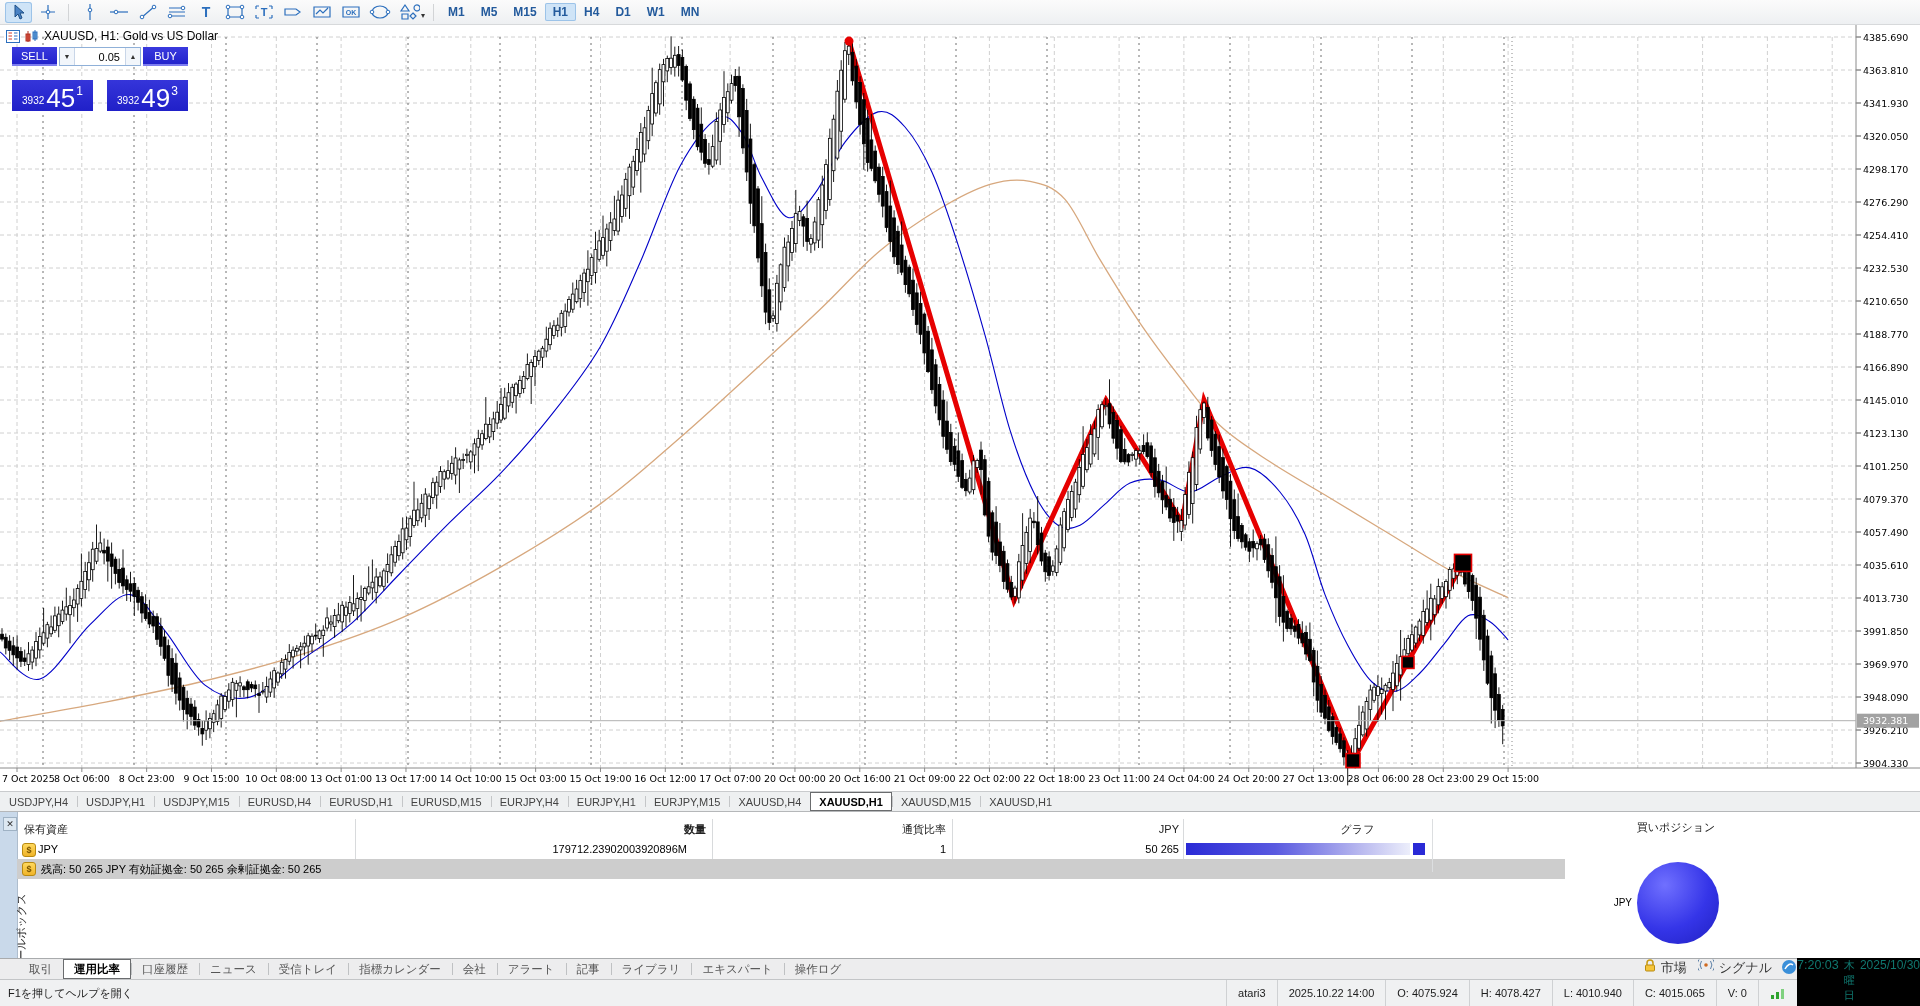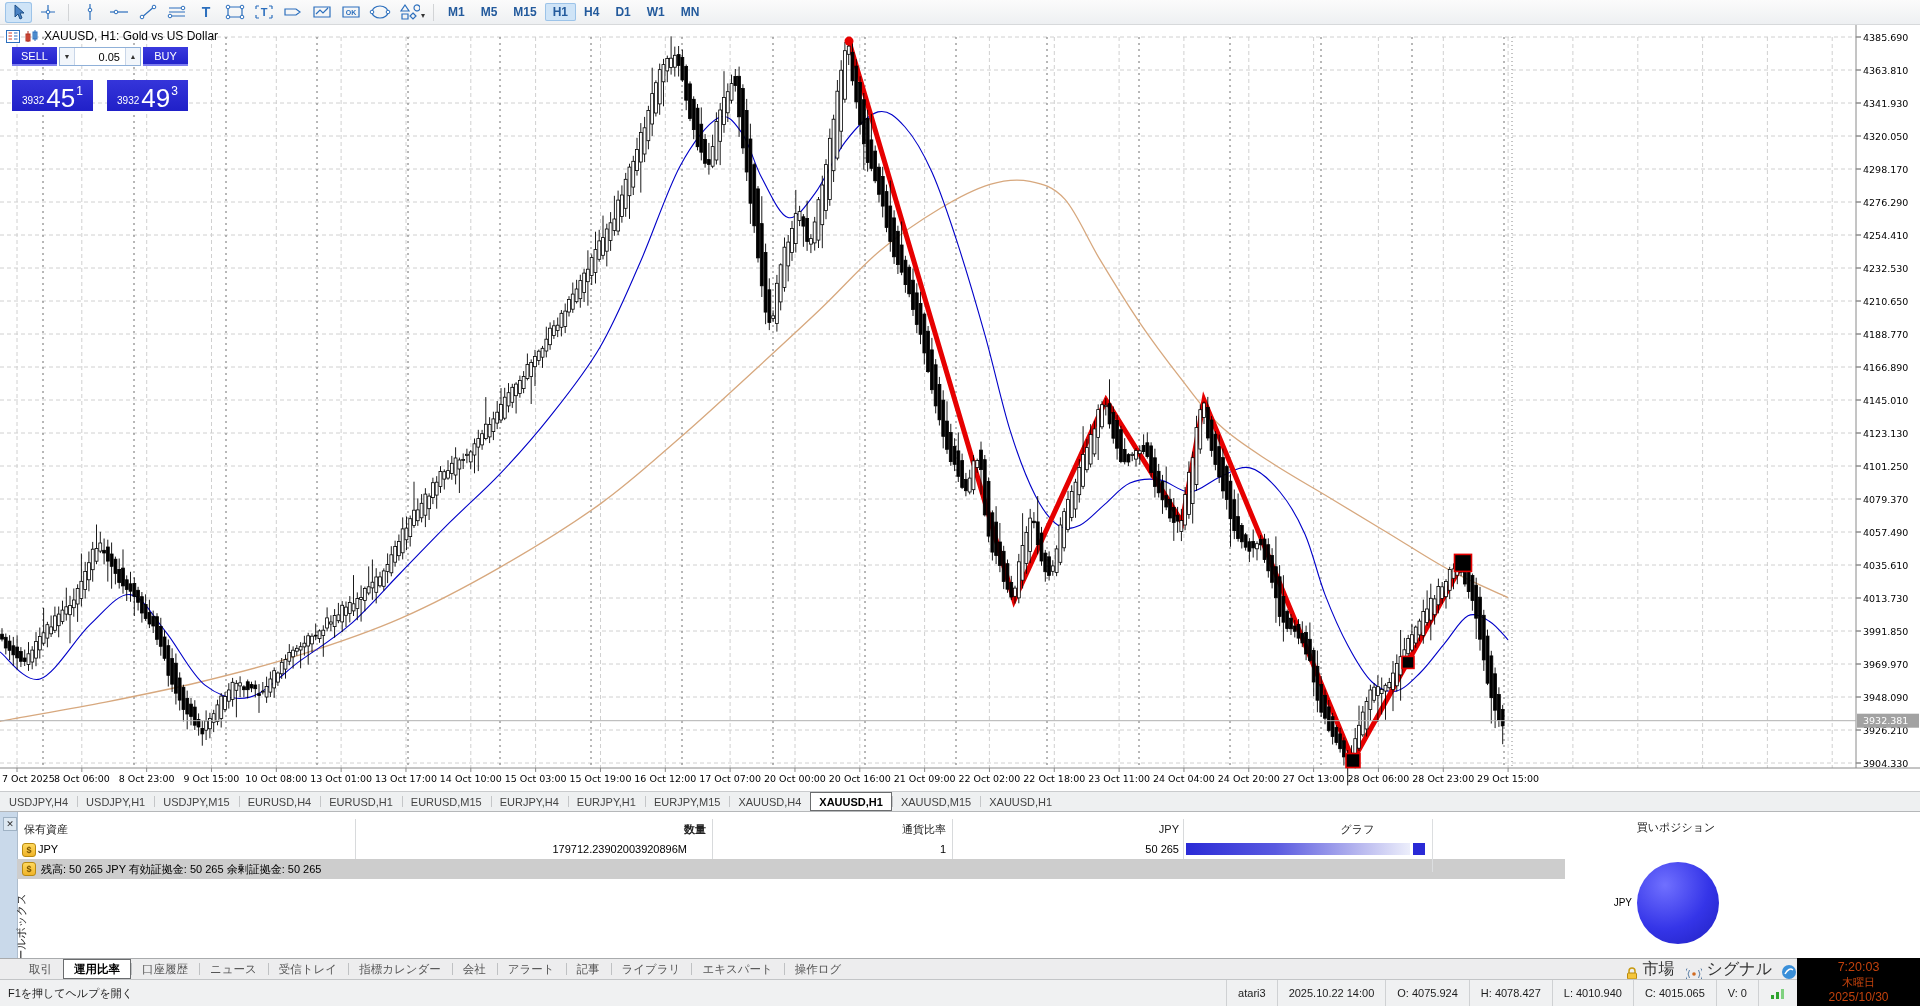--- a/index.html
+++ b/index.html
@@ -61,30 +61,30 @@
   #pie{left:1637px;top:50px;width:82px;height:82px;border-radius:50%;
        background:radial-gradient(circle at 34% 28%,#7070ff,#3535e8 55%,#1f1fc0 100%)}
   #pie-label{left:1596px;top:85px;width:36px;text-align:right;font-size:10px;color:#000}
   
   #bottom-tabs{left:0;top:958px;width:1920px;height:21px;background:#ededee;border-top:1px solid #a9abad;
                display:flex;align-items:stretch;padding-left:18px;box-sizing:border-box}
   .btab{font-size:11.5px;color:#555;display:flex;align-items:center;padding:0 11px;position:relative}
   .btab:not(:first-child):before{content:"";position:absolute;left:0;top:4px;bottom:4px;width:1px;background:#bfc1c3}
   .btab.sel{background:#fff;color:#000;box-shadow:0 0 0 1px #6a6c6e inset;font-weight:700}
   .btab.sel:before{display:none}
-  #bt-right{position:absolute;right:123px;top:0;height:21px;display:flex;align-items:flex-end;gap:5px;font-size:16px;color:#333}
+  #bt-right{position:absolute;right:123px;top:0;height:21px;display:flex;align-items:flex-start;gap:5px;font-size:13px;color:#333}
   
   #status-bar{left:0;top:979px;width:1920px;height:27px;background:#f0f1f2;border-top:1px solid #c3c5c7;
               display:flex;align-items:center;box-sizing:border-box;font-size:11px;color:#1c1c1c}
   #status-help{padding-left:8px}
   #status-cells{position:absolute;right:123px;top:0;height:100%;display:flex;align-items:stretch}
   .scell{display:flex;align-items:center;padding:0 11px;border-left:1px solid #cfd1d3}
   
-  #clock{left:1797px;top:958px;width:123px;height:48px;background:#000;color:#c2410c;text-align:center;
-         display:flex;flex-direction:column;justify-content:center;line-height:15px;z-index:30}
+  #clock{left:1797px;top:958px;width:123px;height:48px;background:#000;color:#0f766e;text-align:center;
+         display:flex;flex-direction:row;justify-content:center;line-height:15px;z-index:30}
   #clock .t1{font-size:12.5px}#clock .t2{font-size:11px}#clock .t3{font-size:12px}
 </style>
 </head>
 <body>
 
 <div id="toolbar" class="abs">
     <div class="tool sel">
       <svg width="22" height="18">
         <path d="M7 2 L7 14 L10 11 L12 16 L14 15 L12 10 L16 10 Z" style="fill:#4a82c4;stroke:#1d4f86;stroke-width:1"></path>
       </svg>

